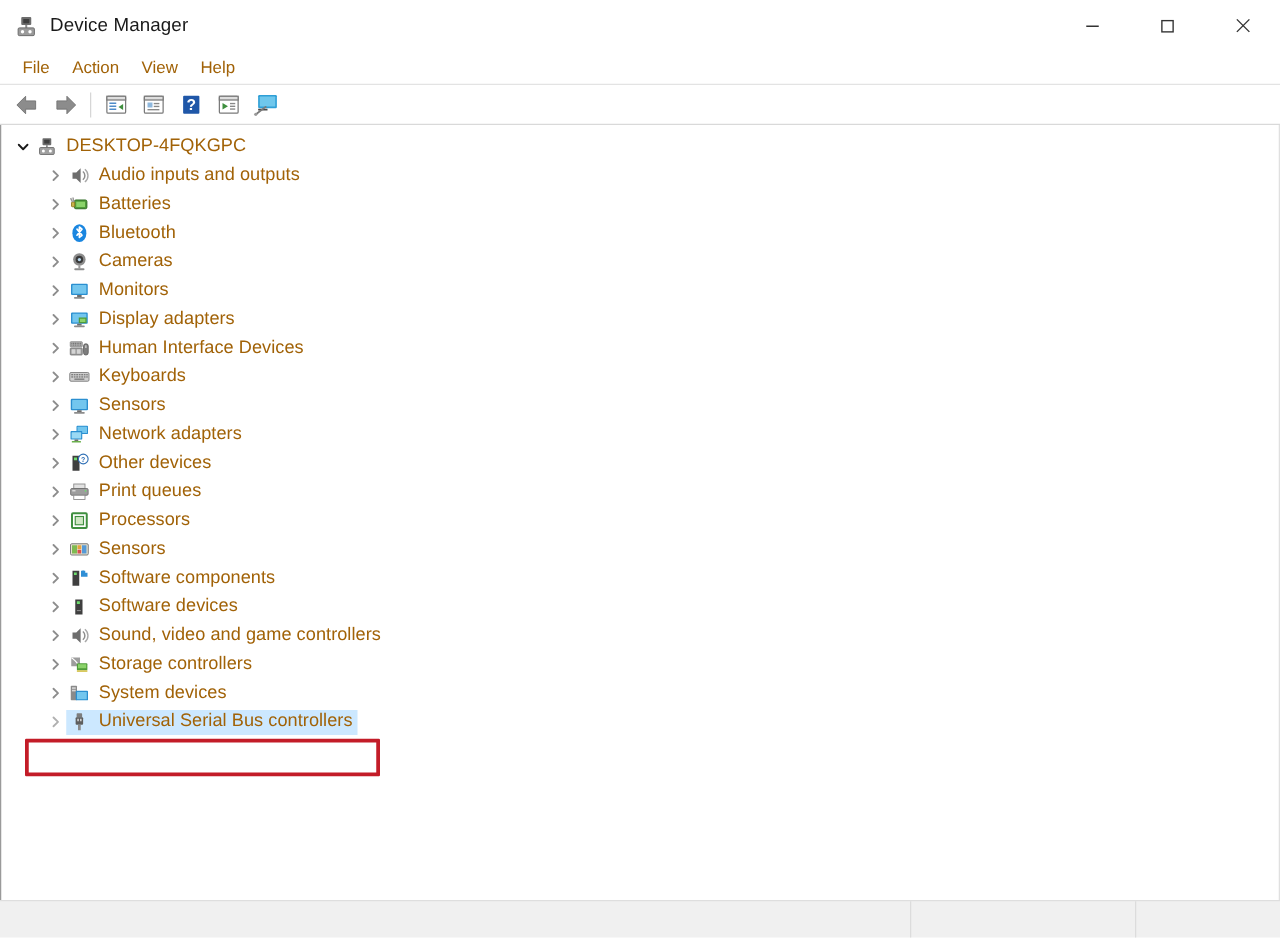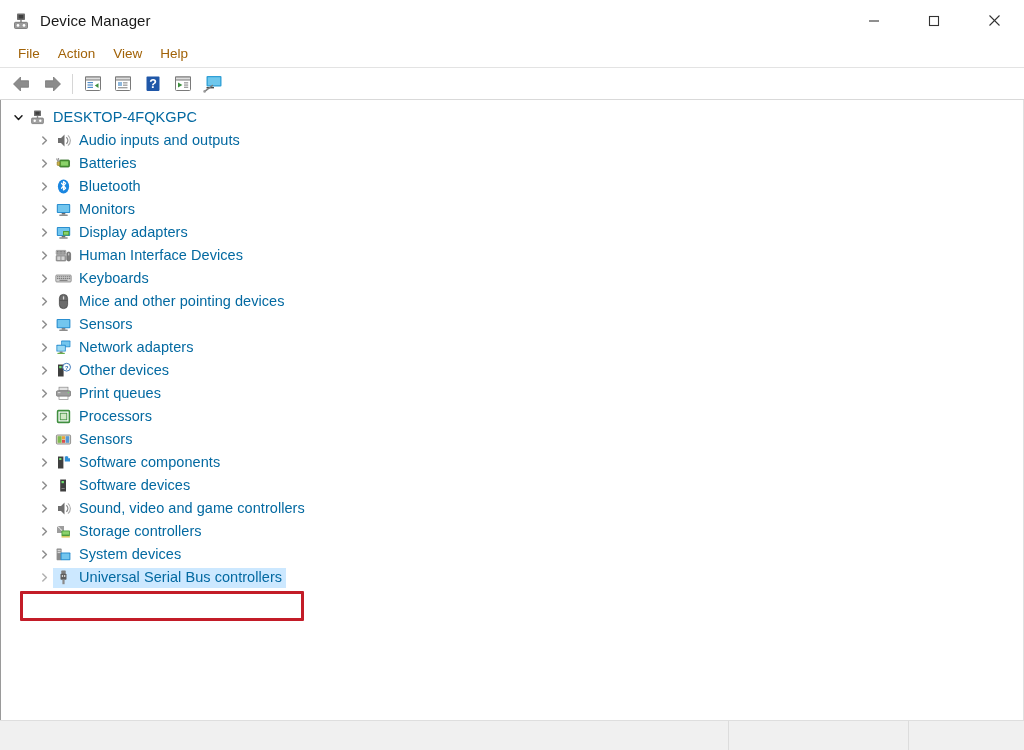--- a/index.html
+++ b/index.html
@@ -125,21 +125,21 @@
   }
   .tree {
     padding-top: 6px;
     position: relative;
   }
   .tree-row {
     height: 23px;
     display: flex;
     align-items: center;
     font-size: 14.5px;
-    color: #0369a1;
+    color: #a16207;
     white-space: nowrap;
     cursor: default;
     position: relative;
   }
   .tree-row.root { padding-left: 8px; }
   .tree-row.child { padding-left: 34px; }
 
   .chevron {
     width: 18px;
     height: 18px;
@@ -391,20 +391,39 @@
           <span class="node-icon">
             <svg width="17" height="17" viewBox="0 0 17 17">
               <ellipse cx="8.5" cy="8.5" rx="5.6" ry="7.1" fill="#1a86e0"></ellipse>
               <path d="M6.6 5.3 L10.6 10.2 L8.5 11.9 L8.5 3.6 L10.6 5.3 L6.6 10.2" fill="none" stroke="#ffffff" stroke-width="1.3" stroke-linecap="round" stroke-linejoin="round"></path>
             </svg>
           </span>
           <span class="node-label">Bluetooth</span>
         </span>
       </div>
 
+      <div class="tree-row child">
+        <span class="chevron">
+          <svg width="11" height="11" viewBox="0 0 11 11">
+              <path d="M3.8 2 L7.4 5.5 L3.8 9" fill="none" stroke="#8d8d8d" stroke-width="1.5" stroke-linecap="round" stroke-linejoin="round"></path>
+            </svg>
+        </span>
+        <span class="node-body">
+          <span class="node-icon">
+            <svg width="17" height="17" viewBox="0 0 17 17">
+              <circle cx="8.5" cy="6.6" r="5" fill="#8c8c8c"></circle>
+              <circle cx="8.5" cy="6.6" r="3" fill="#3a3a3a"></circle>
+              <circle cx="8.5" cy="6.6" r="1.3" fill="#b9d9ef"></circle>
+              <rect x="7.7" y="11.4" width="1.6" height="2.3" fill="#9a9a9a"></rect>
+              <rect x="4.4" y="13.5" width="8.2" height="1.7" rx="0.8" fill="#8c8c8c"></rect>
+            </svg>
+          </span>
+          <span class="node-label">Cameras</span>
+        </span>
+      </div>
 
       <div class="tree-row child">
         <span class="chevron">
           <svg width="11" height="11" viewBox="0 0 11 11">
               <path d="M3.8 2 L7.4 5.5 L3.8 9" fill="none" stroke="#8d8d8d" stroke-width="1.5" stroke-linecap="round" stroke-linejoin="round"></path>
             </svg>
         </span>
         <span class="node-body">
           <span class="node-icon">
             <svg width="17" height="17" viewBox="0 0 17 17">
@@ -501,37 +520,20 @@
                   <rect x="12" y="8" width="1.4" height="1.1"></rect>
                 <rect x="14" y="8" width="1.2" height="1.1"></rect>
                 <rect x="4.5" y="9.8" width="8" height="1.1"></rect>
               </g>
             </svg>
           </span>
           <span class="node-label">Keyboards</span>
         </span>
       </div>
 
-      <div class="tree-row child">
-        <span class="chevron">
-          <svg width="11" height="11" viewBox="0 0 11 11">
-              <path d="M3.8 2 L7.4 5.5 L3.8 9" fill="none" stroke="#8d8d8d" stroke-width="1.5" stroke-linecap="round" stroke-linejoin="round"></path>
-            </svg>
-        </span>
-        <span class="node-body">
-          <span class="node-icon">
-            <svg width="17" height="17" viewBox="0 0 17 17">
-              <rect x="4.4" y="1.4" width="8.2" height="14.2" rx="4" fill="#6b6b6b" stroke="#454545" stroke-width="0.8"></rect>
-              <rect x="7.9" y="3.2" width="1.3" height="3.4" rx="0.6" fill="#d8d8d8"></rect>
-              <path d="M4.6 7.6 L12.4 7.6" stroke="#454545" stroke-width="0.6"></path>
-            </svg>
-          </span>
-          <span class="node-label">Mice and other pointing devices</span>
-        </span>
-      </div>
 
       <div class="tree-row child">
         <span class="chevron">
           <svg width="11" height="11" viewBox="0 0 11 11">
               <path d="M3.8 2 L7.4 5.5 L3.8 9" fill="none" stroke="#8d8d8d" stroke-width="1.5" stroke-linecap="round" stroke-linejoin="round"></path>
             </svg>
         </span>
         <span class="node-body">
           <span class="node-icon">
             <svg width="17" height="17" viewBox="0 0 17 17">

